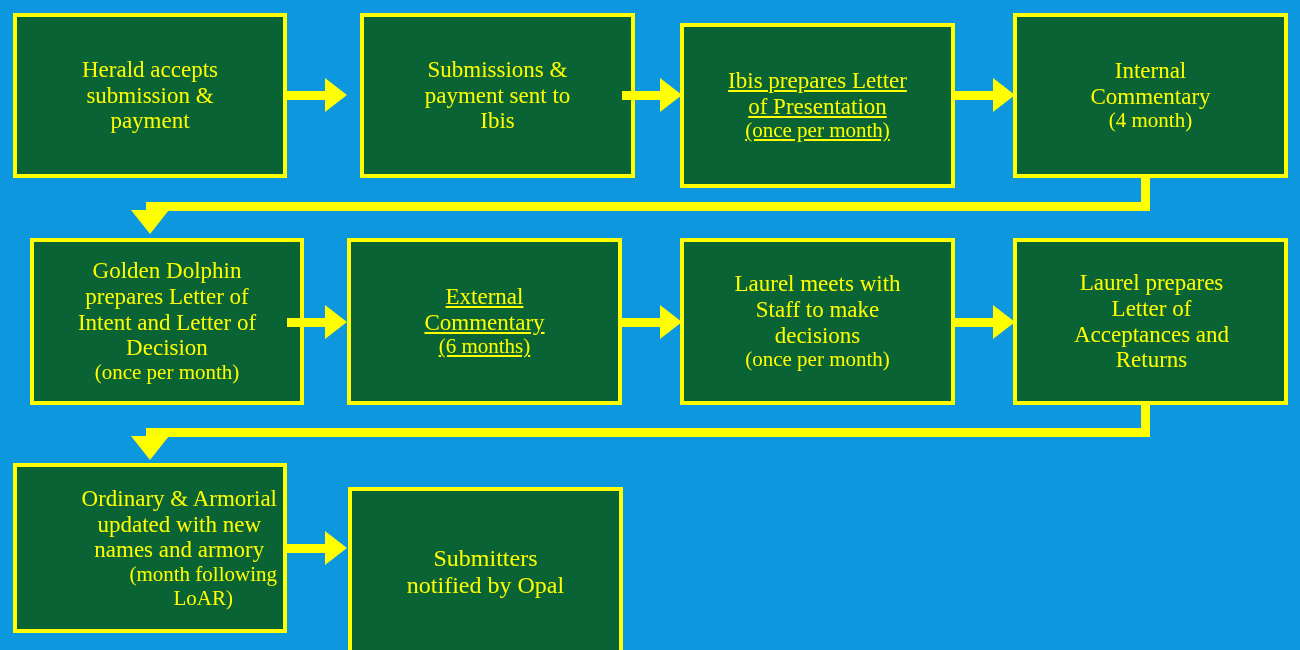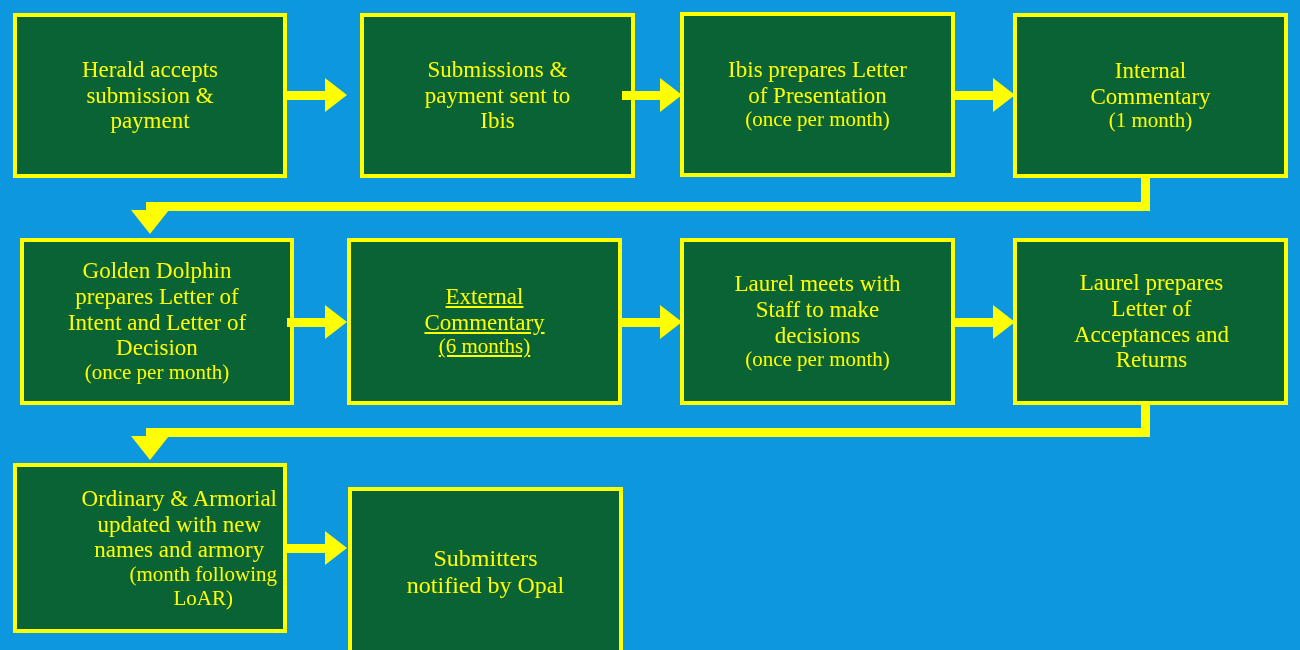--- a/index.html
+++ b/index.html
@@ -73,43 +73,43 @@
   <div class="node" style="left:360px;top:13px;width:275px;height:165px;">
     <div class="main">Submissions &amp;<br>payment sent to<br>Ibis</div>
 
   </div>
 
   <div class="harrow" style="left:622px;top:60px;width:60px;height:70px;">
     <div class="shaft" style="width:42px;"></div>
     <div class="head" style="left:38px;"></div>
   </div>
 
-  <div class="node" style="left:680px;top:12px;width:275px;height:165px;">
+  <div class="node" style="left:680px;top:23px;width:275px;height:165px;text-decoration:underline;">
     <div class="main">Ibis prepares Letter<br>of Presentation</div>
     <div class="sub">(once per month)</div>
   </div>
 
   <div class="harrow" style="left:955px;top:60px;width:60px;height:70px;">
     <div class="shaft" style="width:42px;"></div>
     <div class="head" style="left:38px;"></div>
   </div>
 
   <div class="node" style="left:1013px;top:13px;width:275px;height:165px;">
     <div class="main">Internal<br>Commentary</div>
-    <div class="sub">(1 month)</div>
+    <div class="sub">(4 month)</div>
   </div>
 
   <div class="wrap">
     <div class="seg" style="left:1141px;top:178px;width:9px;height:33px;"></div>
     <div class="seg" style="left:150px;top:202px;width:999px;height:9px;"></div>
     <div class="seg" style="left:146px;top:202px;width:9px;height:14px;"></div>
     <div class="dhead" style="left:131px;top:210px;"></div>
   </div>
 
-  <div class="node" style="left:20px;top:238px;width:274px;height:167px;">
+  <div class="node" style="left:30px;top:238px;width:274px;height:167px;">
     <div class="main">Golden Dolphin<br>prepares Letter of<br>Intent and Letter of<br>Decision</div>
     <div class="sub">(once per month)</div>
   </div>
 
   <div class="harrow" style="left:287px;top:287px;width:60px;height:70px;">
     <div class="shaft" style="width:42px;"></div>
     <div class="head" style="left:38px;"></div>
   </div>
 
   <div class="node" style="left:347px;top:238px;width:275px;height:167px;text-decoration:underline;">

